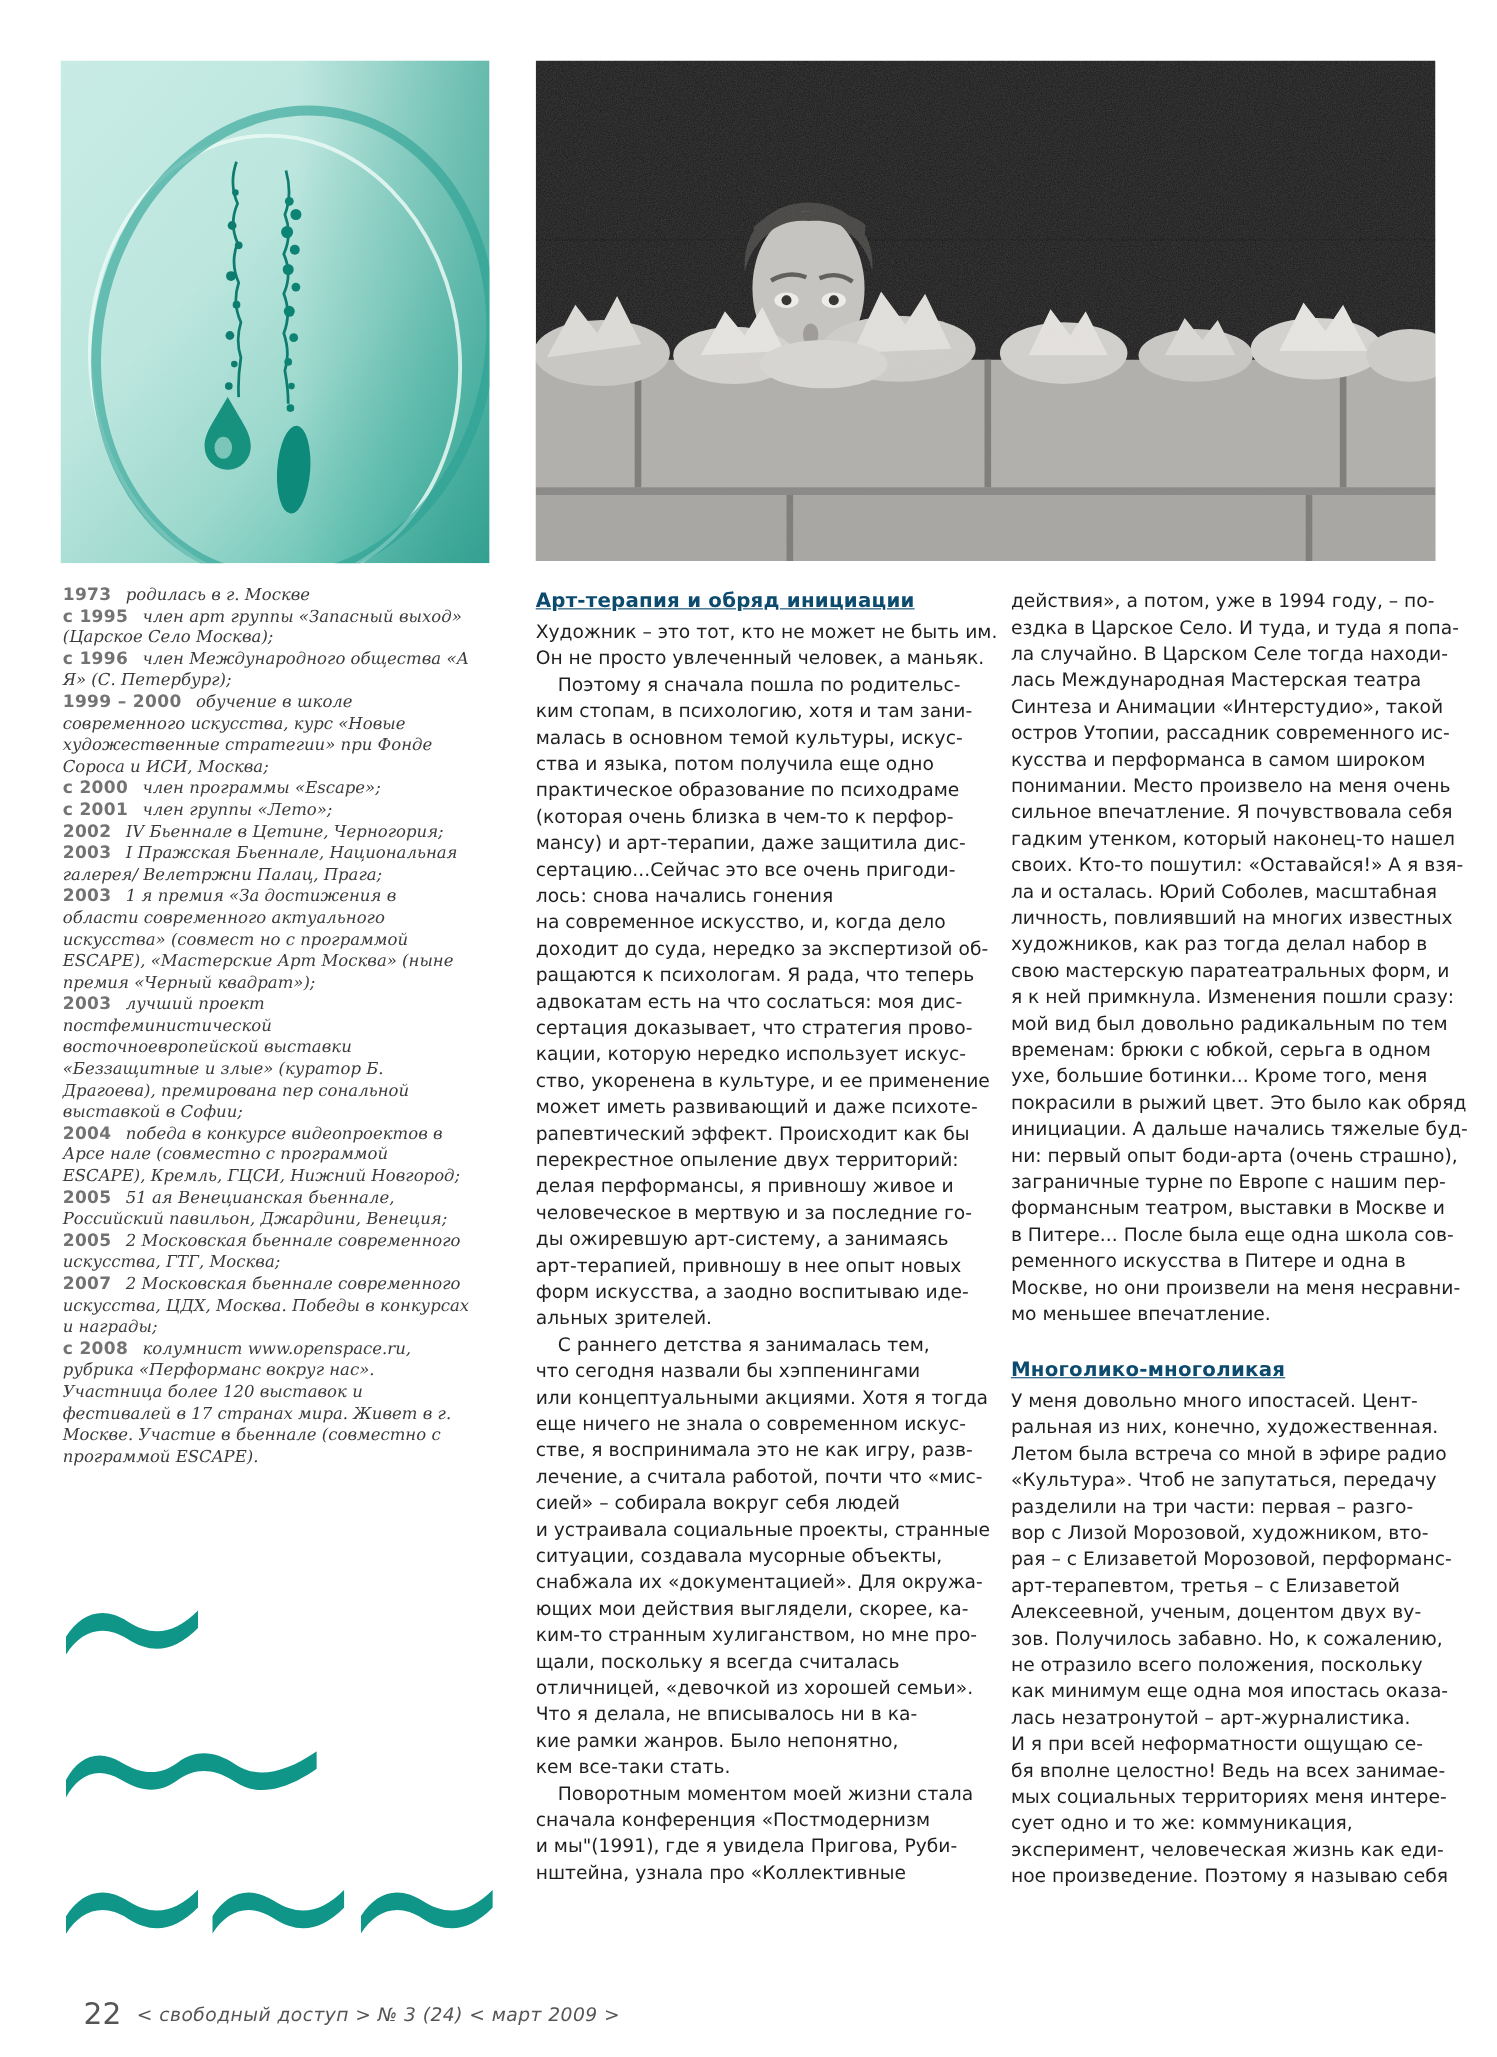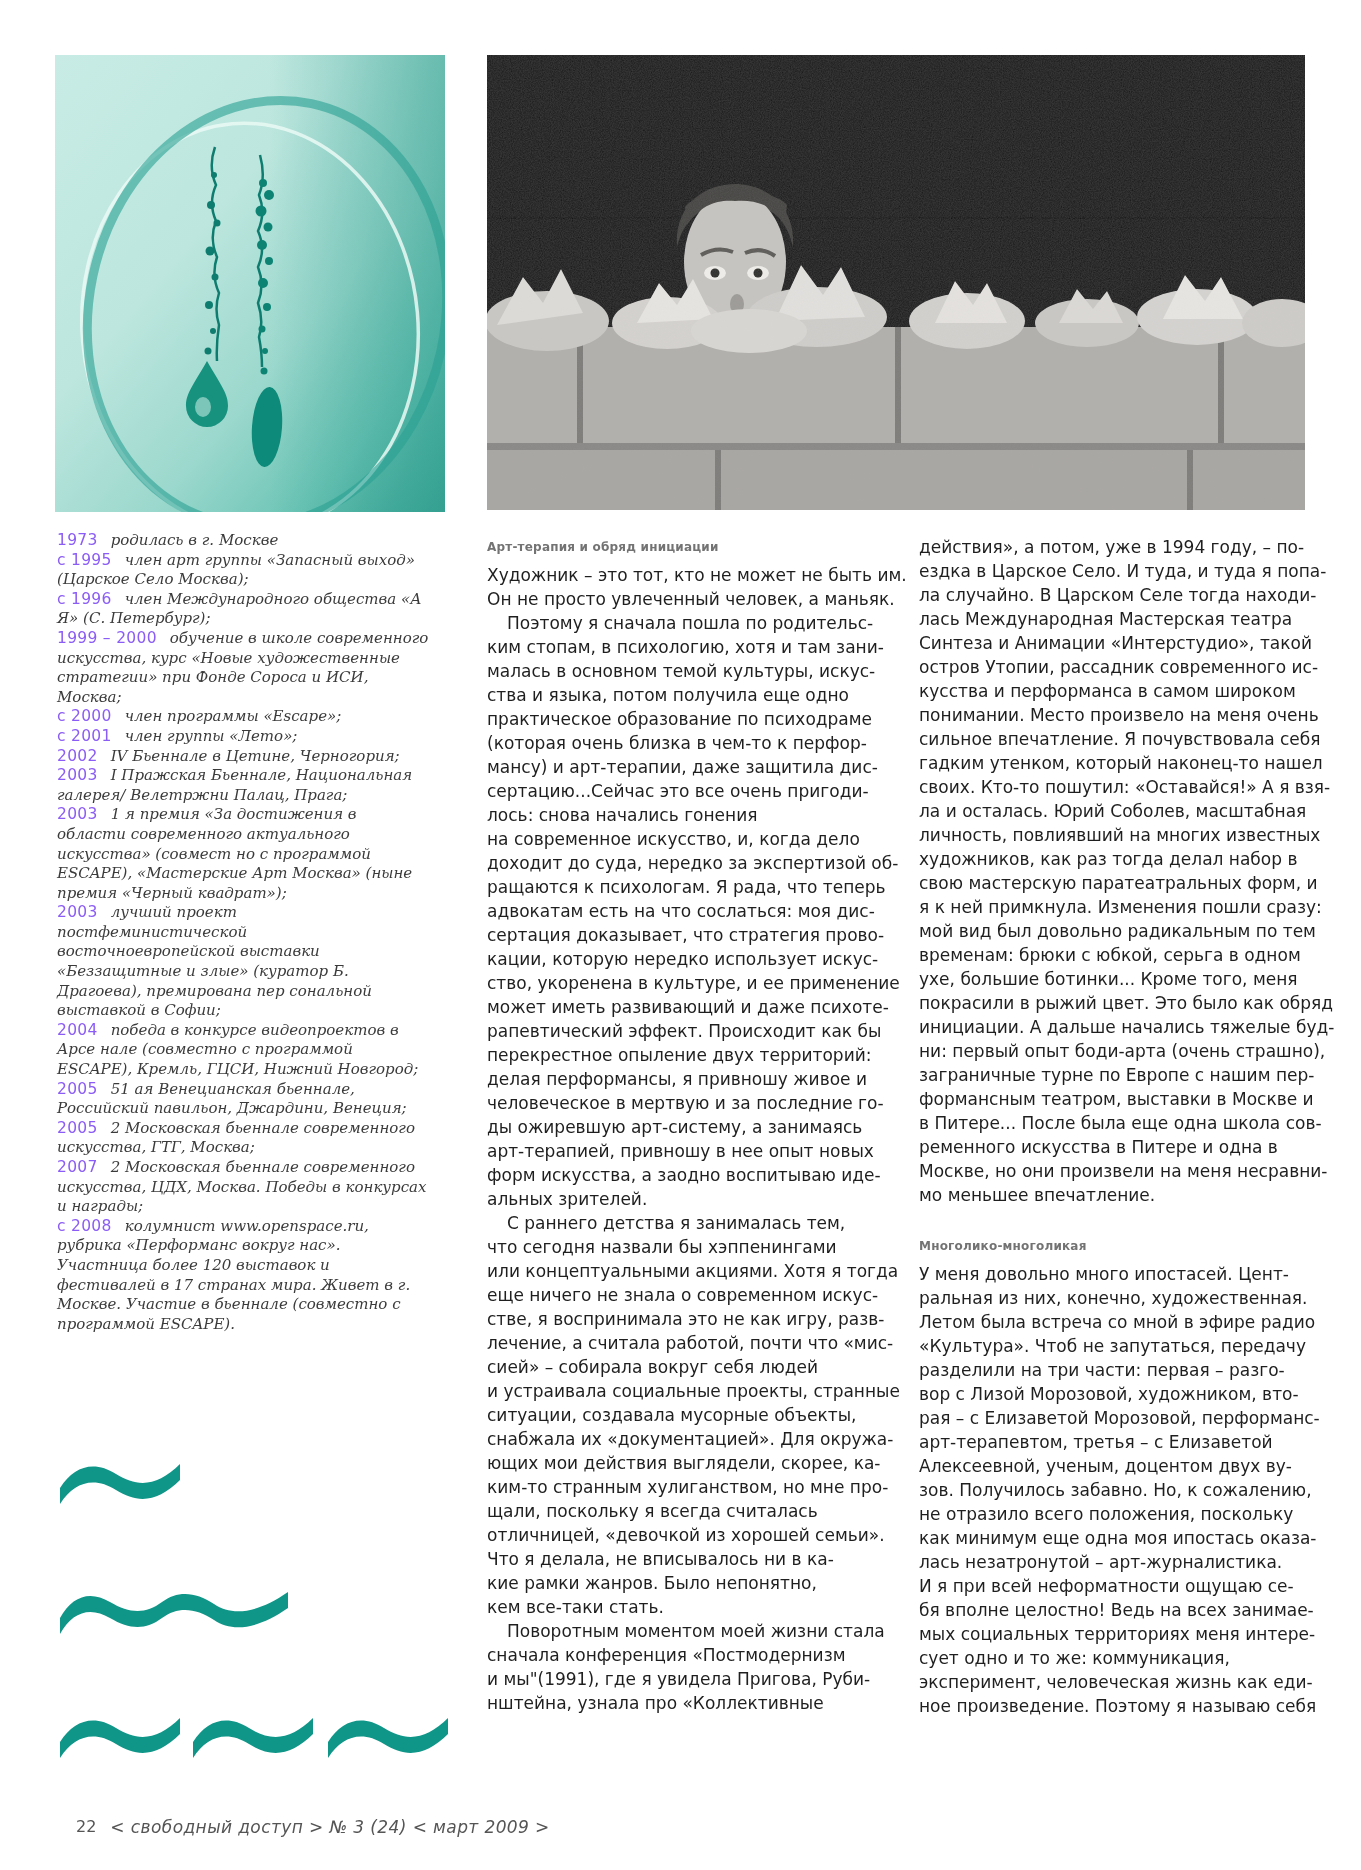--- a/index.html
+++ b/index.html
@@ -6,40 +6,40 @@
   .page{position:relative;width:1361px;height:1870px;background:#ffffff;overflow:hidden;
         font-family:"DejaVu Sans",sans-serif;}
   
   .art-image{position:absolute;left:55px;top:55px;width:390px;height:457px;}
   .wall-photo{position:absolute;left:487px;top:55px;width:818px;height:455px;}
   
   .timeline{position:absolute;left:57px;top:531px;width:372px;
             font-family:"DejaVu Serif",serif;font-style:italic;
             font-size:15px;line-height:19.6px;color:#3b3b3b;}
   .tl-entry{margin:0;}
-  .tl-date{font-family:"DejaVu Sans",sans-serif;font-style:normal;font-weight:normal;
-           color:#8b5cf6;margin-right:13px;font-size:15.5px;letter-spacing:.3px;}
+  .tl-date{font-family:"DejaVu Sans",sans-serif;font-style:normal;font-weight:bold;
+           color:#737373;margin-right:13px;font-size:15.5px;letter-spacing:.3px;}
   
   .col{position:absolute;top:535px;width:424px;font-size:17px;line-height:24px;color:#1f1f1f;}
   .col2{left:487px;}
   .col3{left:919px;}
-  .heading{font-size:12px;font-weight:bold;margin:0 0 4px 0;letter-spacing:.2px;color:#737373;}
+  .heading{font-size:18px;font-weight:bold;margin:0 0 4px 0;letter-spacing:.2px;color:#0c4a6e;text-decoration:underline;}
   .heading.mt{margin-top:27px;}
   .body-par{white-space:pre-line;margin:0;}
   .indent{text-indent:20px;}
   
   .wave{position:absolute;}
   #wave-1{left:60px;top:1458px;}
   #wave-2{left:60px;top:1586px;}
   #wave-3a{left:60px;top:1712px;}
   #wave-3b{left:193px;top:1712px;}
   #wave-3c{left:328px;top:1712px;}
   
   .footer{position:absolute;left:76px;top:1816px;color:#4a4a4a;}
-  .page-num{font-size:16px;color:#555;vertical-align:middle;}
+  .page-num{font-size:27px;color:#555;vertical-align:middle;}
   .footer-meta{font-size:17px;font-style:italic;margin-left:14px;color:#555;letter-spacing:.4px;vertical-align:middle;}
 </style>
 </head>
 <body>
 
 <div class="page">
 
   <div class="art-image">
     <svg width="390" height="457" viewBox="0 0 390 457">
       <defs>

